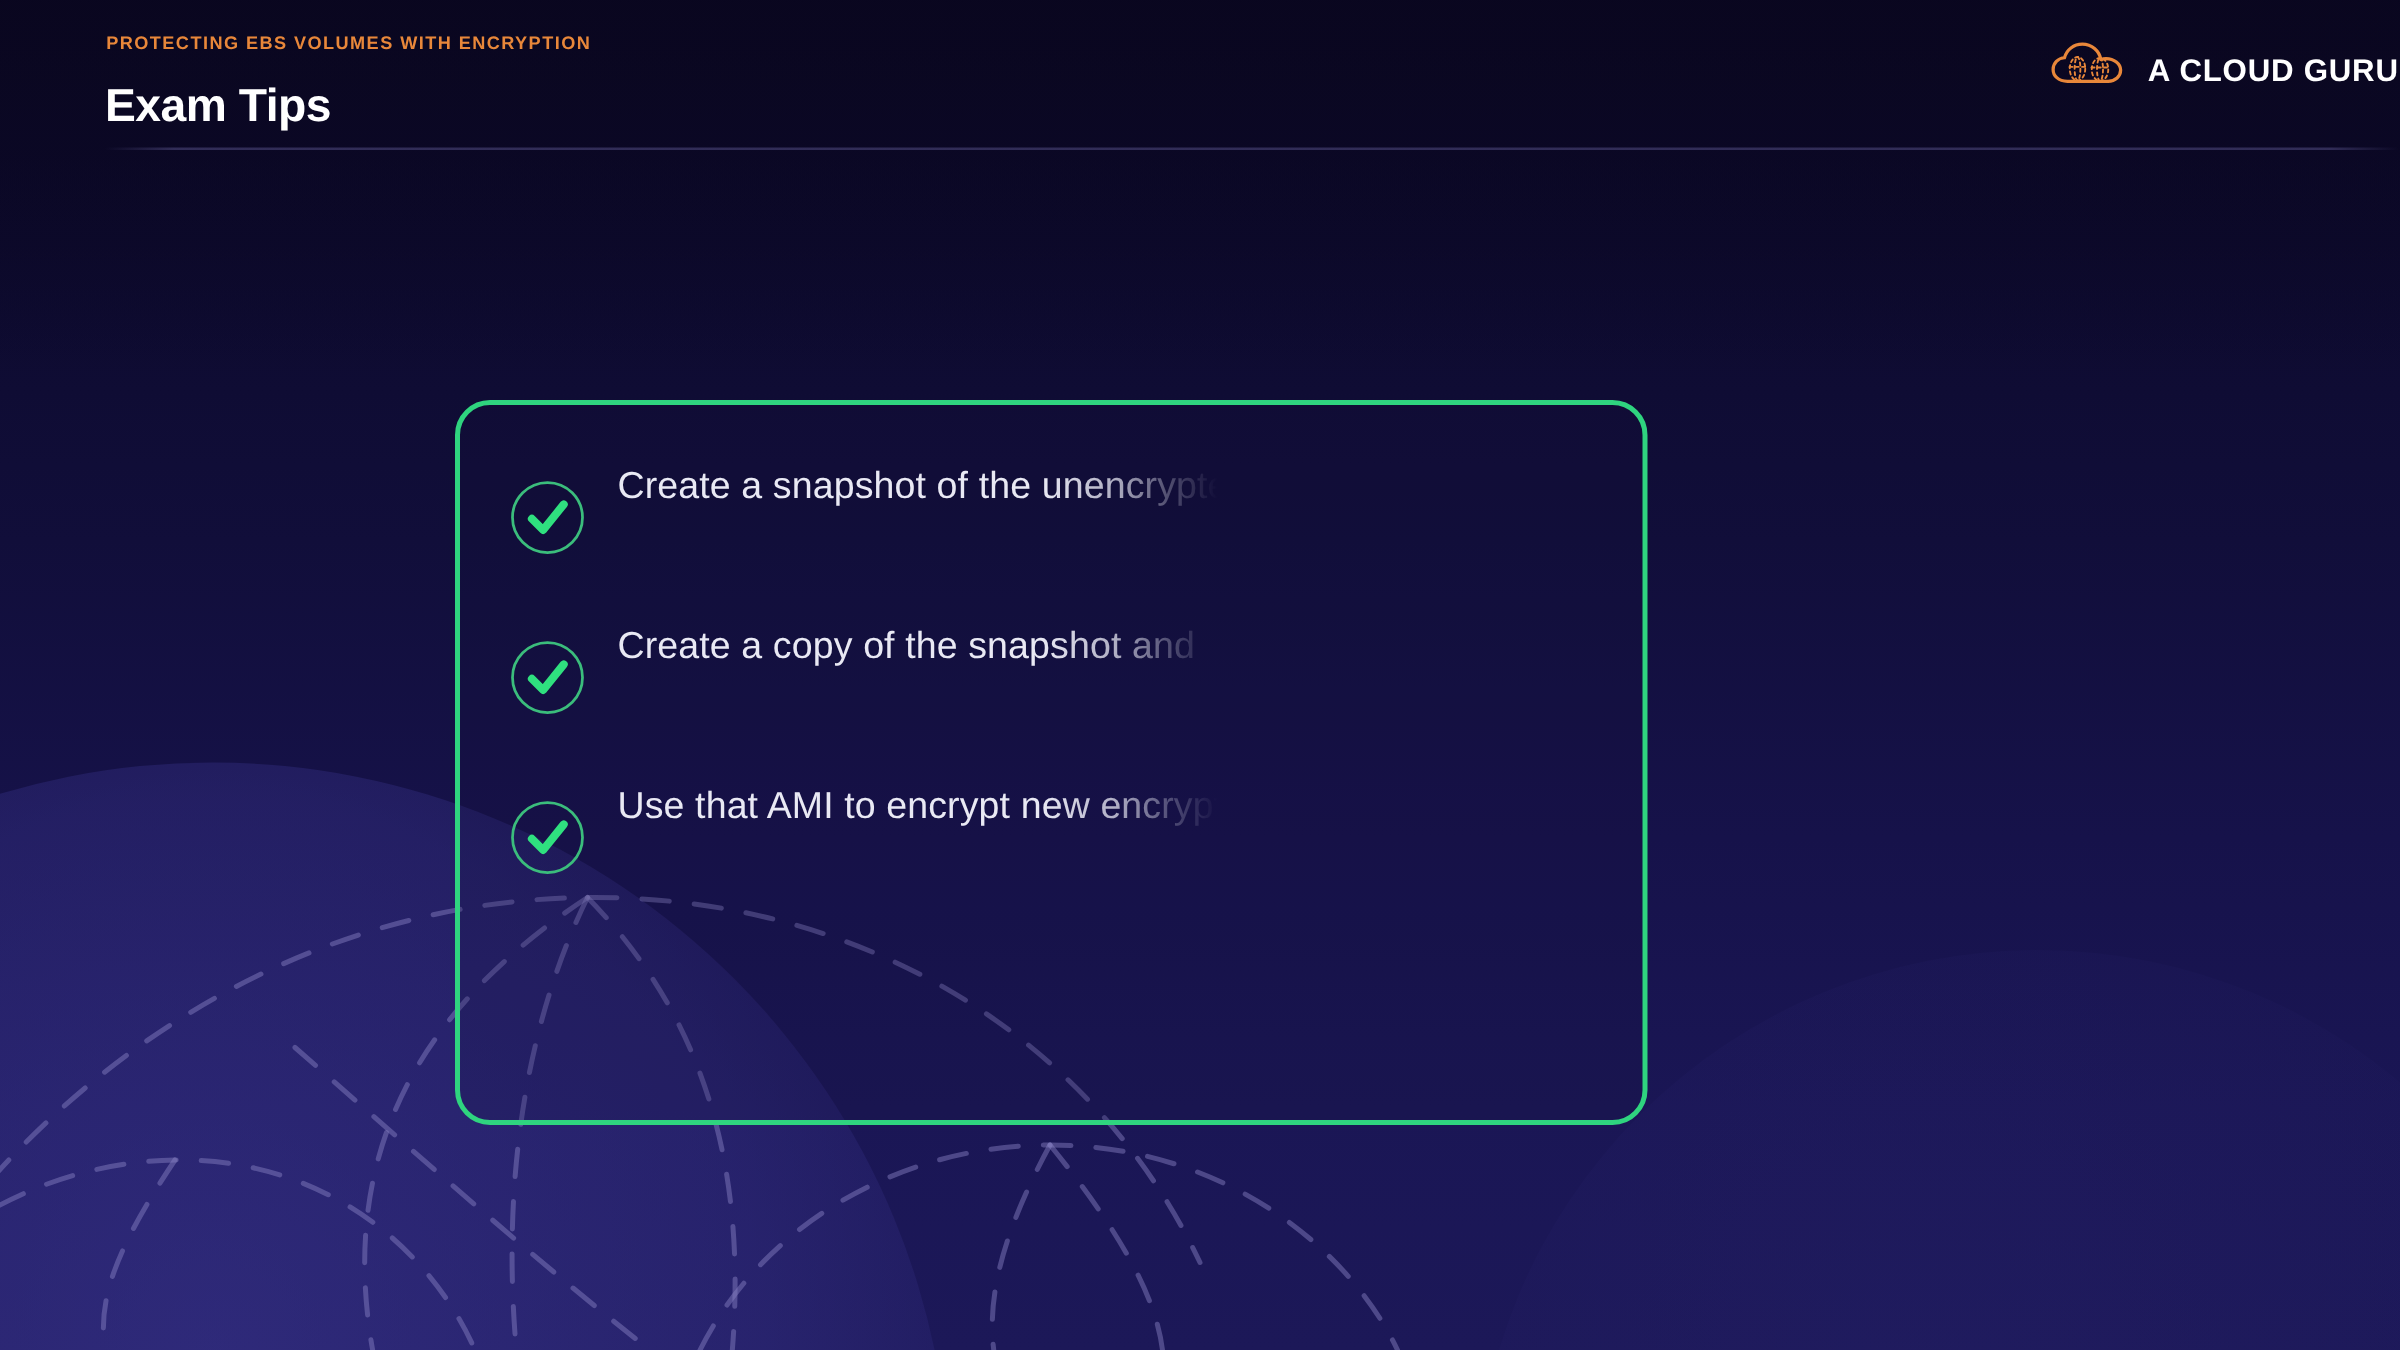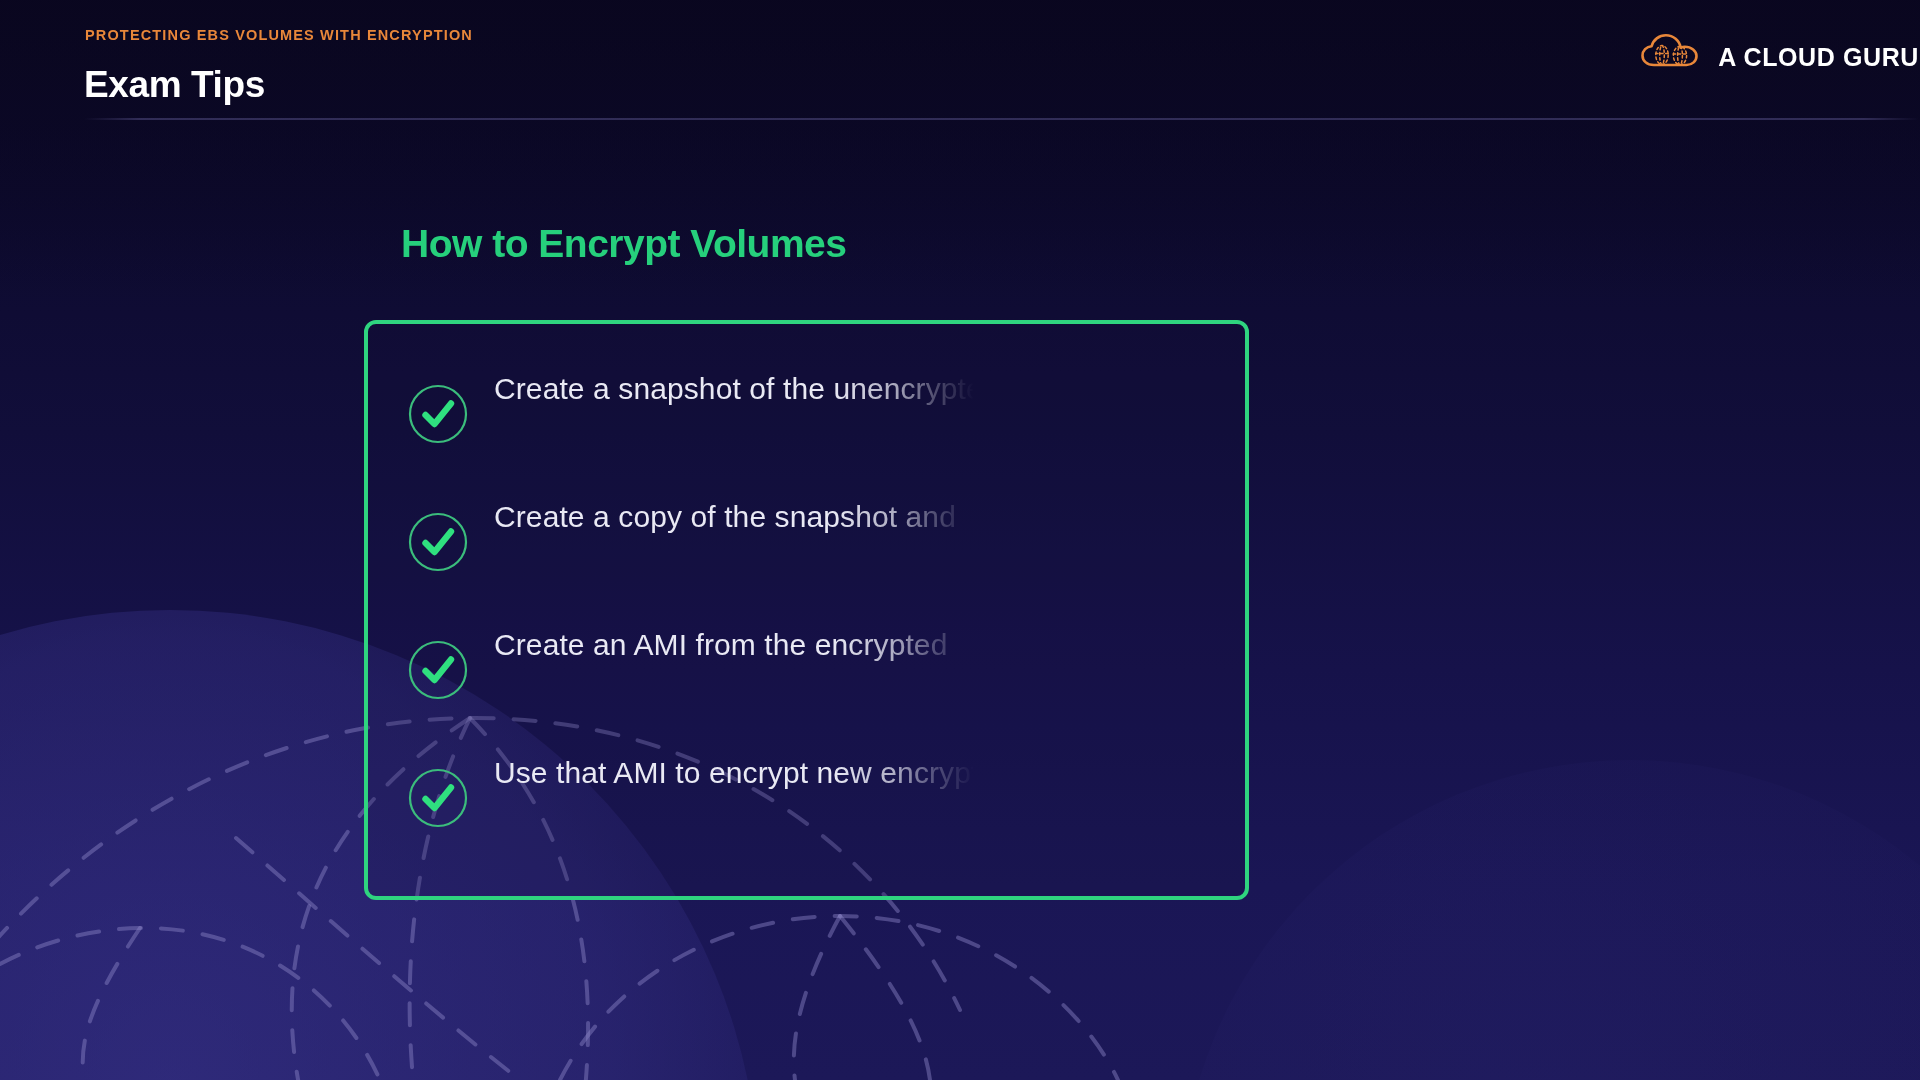--- a/index.html
+++ b/index.html
@@ -108,23 +108,23 @@
     font-size:39px; font-weight:bold;
     letter-spacing:-0.5px;
     color:#26d07c;
     white-space:nowrap;
   }
 
   
   #checklist-card {
     position:absolute;
     left:364px; top:320px;
-    width:885px; height:580px;
+    width:954px; height:580px;
     border:4px solid #2fd47f;
-    border-radius:12px;
+    border-radius:28px;
     background:rgba(20,16,62,0.18);
   }
 
   #checklist {
     position:absolute;
     left:40px; top:42px;
     width:766px;
     display:flex;
     flex-direction:column;
     gap:34px;
@@ -231,21 +231,20 @@
             <ellipse cx="40" cy="23.5" rx="2.4" ry="9.2"></ellipse>
             <path d="M15.6 21.5 H28.4"></path>
             <path d="M33.2 22 H46.6"></path>
           </g>
         </svg>
       </span>
       <span id="brand-text">A CLOUD GURU</span>
     </div>
   </div>
 
-  <div id="section-heading">How to Encrypt Volumes</div>
 
   <div id="checklist-card">
     <div id="checklist">
 
       <div class="check-item">
         <span class="check-badge">
           <svg width="60" height="60" viewBox="0 0 60 60">
             <circle cx="30" cy="30" r="28" fill="none" stroke="#3bbd7c" stroke-width="2.2"></circle>
             <path d="M17.5 31 L26.5 40 L43 19.5" fill="none" stroke="#2fe07f" stroke-width="6.4" stroke-linecap="round" stroke-linejoin="round"></path>
           </svg>
@@ -266,34 +265,20 @@
           </svg>
         </span>
         <div class="check-text-wrap">
           <div class="check-text">Create a copy of the snapshot and</div>
           <div class="line2-layer">
             <div class="check-line-2">select the encrypt option.</div>
           </div>
         </div>
       </div>
 
-      <div class="check-item">
-        <span class="check-badge">
-          <svg width="60" height="60" viewBox="0 0 60 60">
-            <circle cx="30" cy="30" r="28" fill="none" stroke="#3bbd7c" stroke-width="2.2"></circle>
-            <path d="M17.5 31 L26.5 40 L43 19.5" fill="none" stroke="#2fe07f" stroke-width="6.4" stroke-linecap="round" stroke-linejoin="round"></path>
-          </svg>
-        </span>
-        <div class="check-text-wrap">
-          <div class="check-text">Create an AMI from the encrypted</div>
-          <div class="line2-layer">
-            <div class="check-line-2">snapshot.</div>
-          </div>
-        </div>
-      </div>
 
       <div class="check-item">
         <span class="check-badge">
           <svg width="60" height="60" viewBox="0 0 60 60">
             <circle cx="30" cy="30" r="28" fill="none" stroke="#3bbd7c" stroke-width="2.2"></circle>
             <path d="M17.5 31 L26.5 40 L43 19.5" fill="none" stroke="#2fe07f" stroke-width="6.4" stroke-linecap="round" stroke-linejoin="round"></path>
           </svg>
         </span>
         <div class="check-text-wrap">
           <div class="check-text">Use that AMI to encrypt new encrypted</div>

